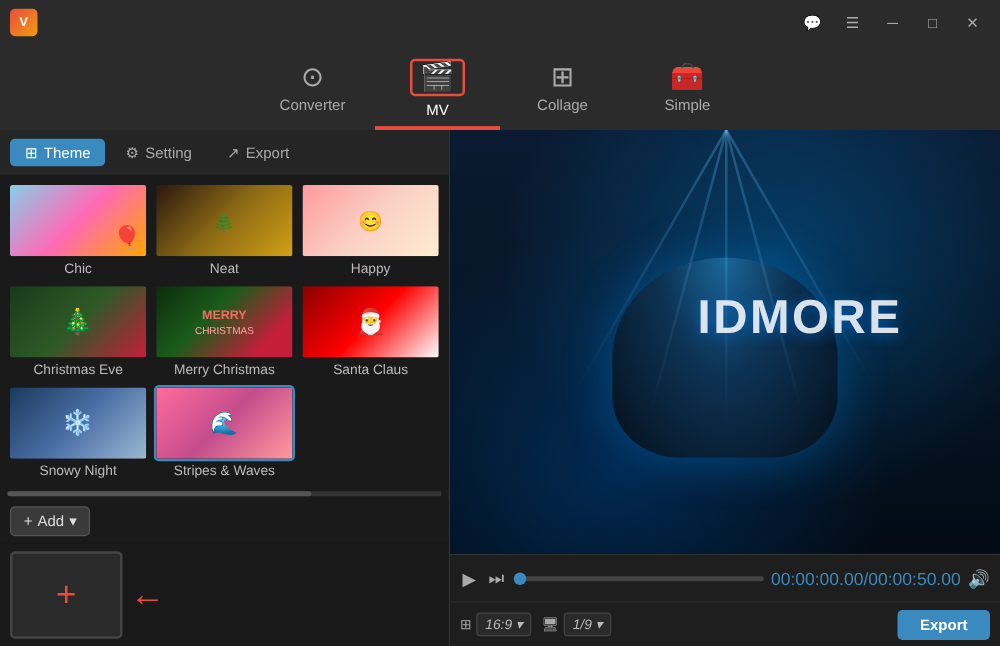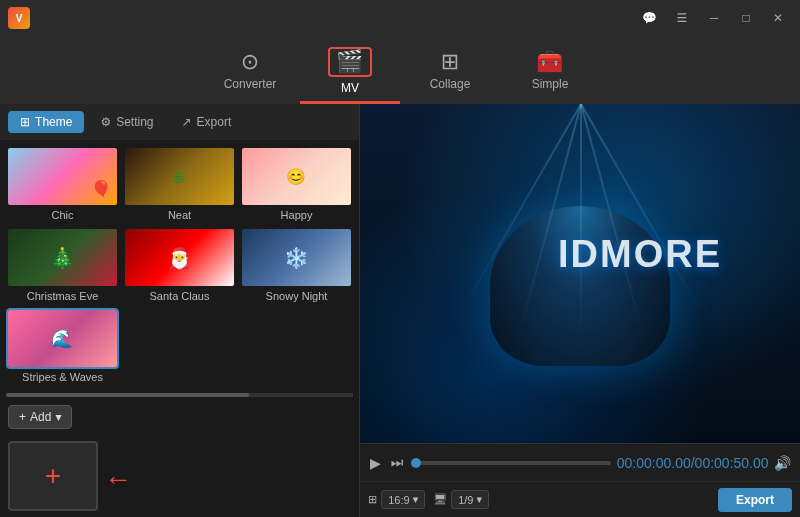--- a/index.html
+++ b/index.html
@@ -405,20 +405,21 @@
       background: #2a2a2a;
       border: 1px solid #444;
       border-radius: 3px;
       color: #bbb;
       font-size: 11px;
       padding: 2px 6px;
       cursor: pointer;
       display: flex;
       align-items: center;
       gap: 3px;
+      font-style: italic;
     }
     #spacer { flex: 1; }
     #export-btn {
       background: #3a8abf;
       border: none;
       border-radius: 4px;
       color: #fff;
       font-size: 12px;
       font-weight: bold;
       padding: 5px 18px;
@@ -513,20 +514,29 @@
 
       <div class="theme-item">
         <div class="theme-thumb">
           <div class="theme-thumb-inner theme-christmas-eve" style="display:flex;align-items:center;justify-content:center;">
             <span style="font-size:20px;">🎄</span>
           </div>
         </div>
         <span class="theme-label">Christmas Eve</span>
       </div>
 
+      <div class="theme-item">
+        <div class="theme-thumb">
+          <div class="theme-thumb-inner theme-merry-christmas" style="display:flex;align-items:center;justify-content:center;flex-direction:column;gap:2px;">
+            <span style="font-size:10px;color:#ff6666;font-weight:bold;">MERRY</span>
+            <span style="font-size:8px;color:#ffaaaa;">CHRISTMAS</span>
+          </div>
+        </div>
+        <span class="theme-label">Merry Christmas</span>
+      </div>
 
       <div class="theme-item">
         <div class="theme-thumb">
           <div class="theme-thumb-inner theme-santa" style="display:flex;align-items:center;justify-content:center;">
             <span style="font-size:20px;">🎅</span>
           </div>
         </div>
         <span class="theme-label">Santa Claus</span>
       </div>
 

